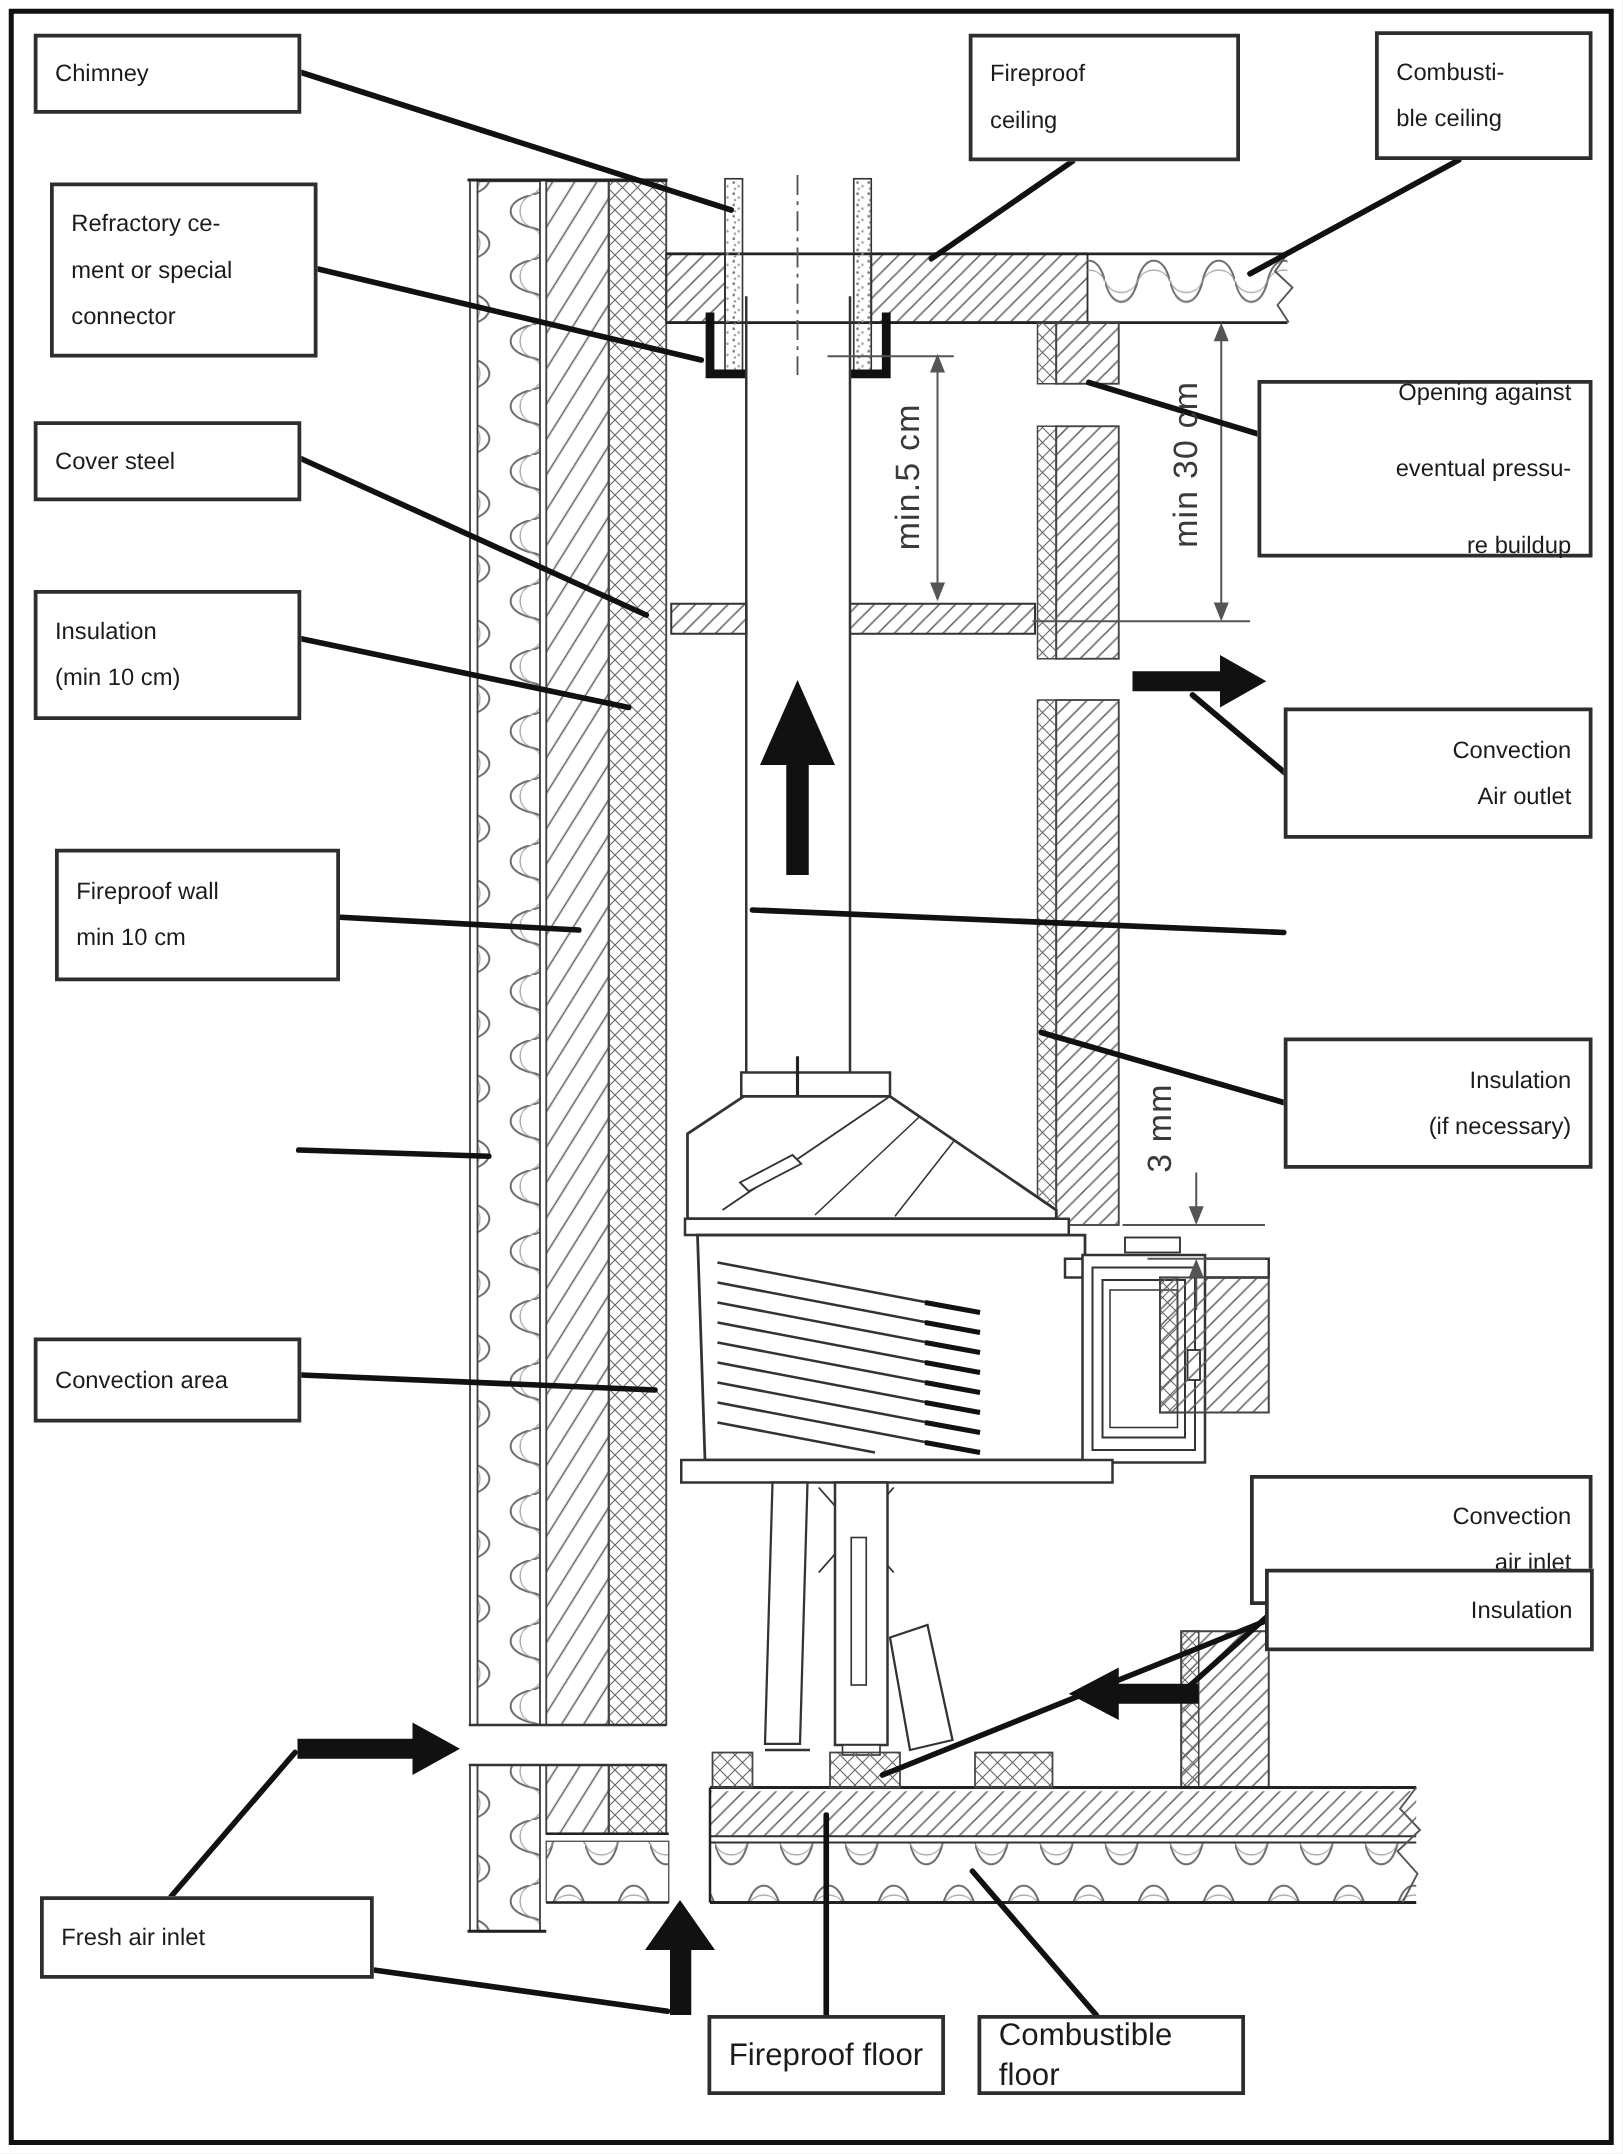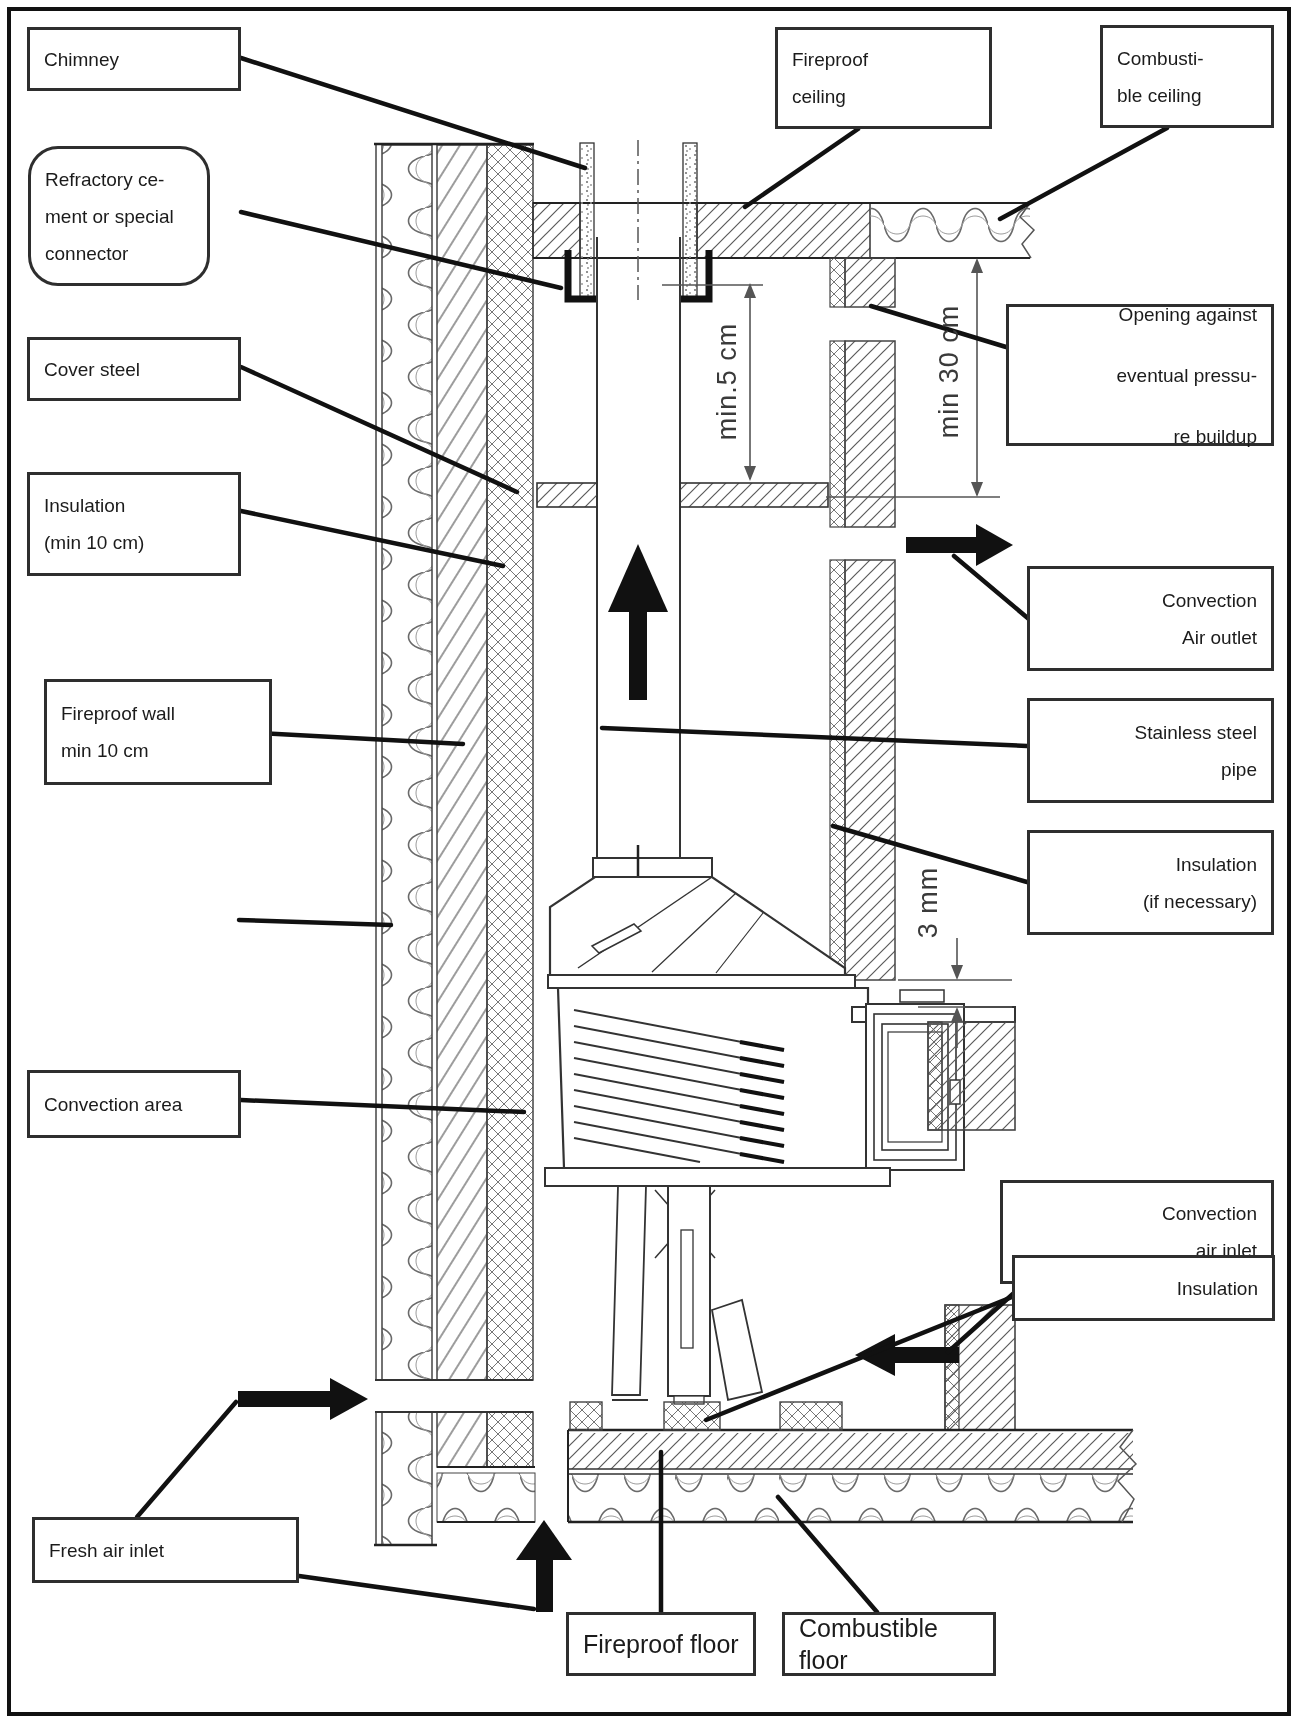--- a/index.html
+++ b/index.html
@@ -251,21 +251,21 @@
   </g>
 </svg>
 
 <div class="dim" style="left:617px;top:366px;">min.5 cm</div>
 <div class="dim" style="left:839px;top:356px;">min 30 cm</div>
 <div class="dim" style="left:818px;top:887px;">3 mm</div>
 
 <div class="lbl left" style="left:27px;top:27px;width:214px;height:64px;">
   <div>Chimney</div>
 </div>
-<div class="lbl left" style="left:28px;top:146px;width:182px;height:140px;border-radius:30px;">
+<div class="lbl left" style="left:40px;top:146px;width:214px;height:140px;">
   <div>Refractory ce-</div>
   <div>ment or special</div>
   <div>connector</div>
 </div>
 <div class="lbl left" style="left:27px;top:337px;width:214px;height:64px;">
   <div>Cover steel</div>
 </div>
 <div class="lbl left" style="left:27px;top:472px;width:214px;height:104px;">
   <div>Insulation</div>
   <div>(min 10 cm)</div>
@@ -291,24 +291,20 @@
 </div>
 <div class="lbl right" style="left:1006px;top:304px;width:268px;height:142px;gap:24px;">
   <div>Opening against</div>
   <div>eventual pressu-</div>
   <div>re buildup</div>
 </div>
 <div class="lbl right" style="left:1027px;top:566px;width:247px;height:105px;">
   <div>Convection</div>
   <div>Air outlet</div>
 </div>
-<div class="lbl right" style="left:1027px;top:698px;width:247px;height:105px;">
-  <div>Stainless steel</div>
-  <div>pipe</div>
-</div>
 <div class="lbl right" style="left:1027px;top:830px;width:247px;height:105px;">
   <div>Insulation</div>
   <div>(if necessary)</div>
 </div>
 <div class="lbl right" style="left:1000px;top:1180px;width:274px;height:104px;">
   <div>Convection</div>
   <div>air inlet</div>
 </div>
 <div class="lbl right" style="left:1012px;top:1255px;width:263px;height:66px;">
   <div>Insulation</div>

